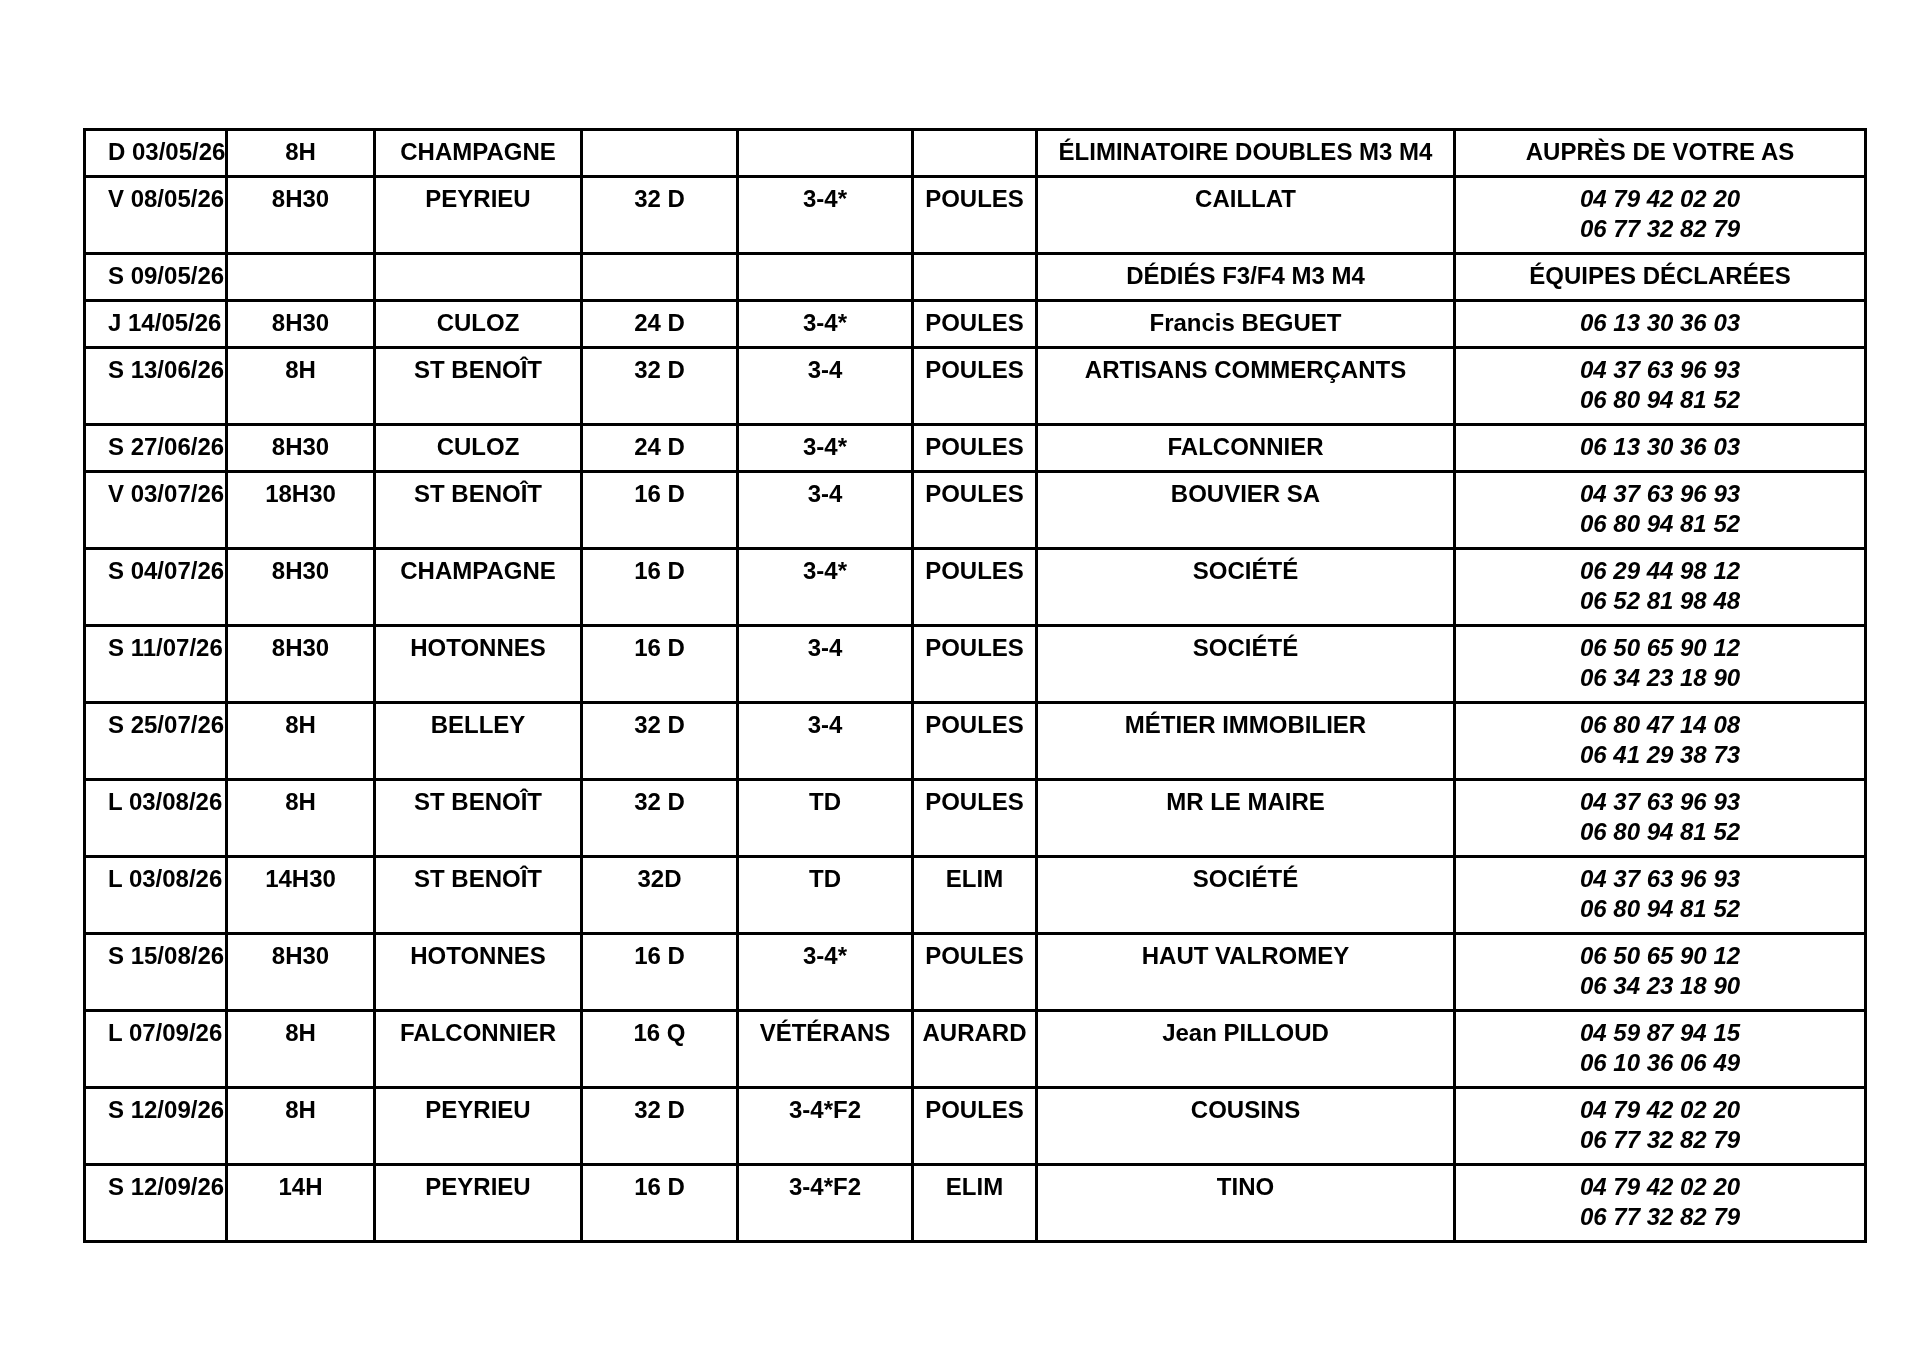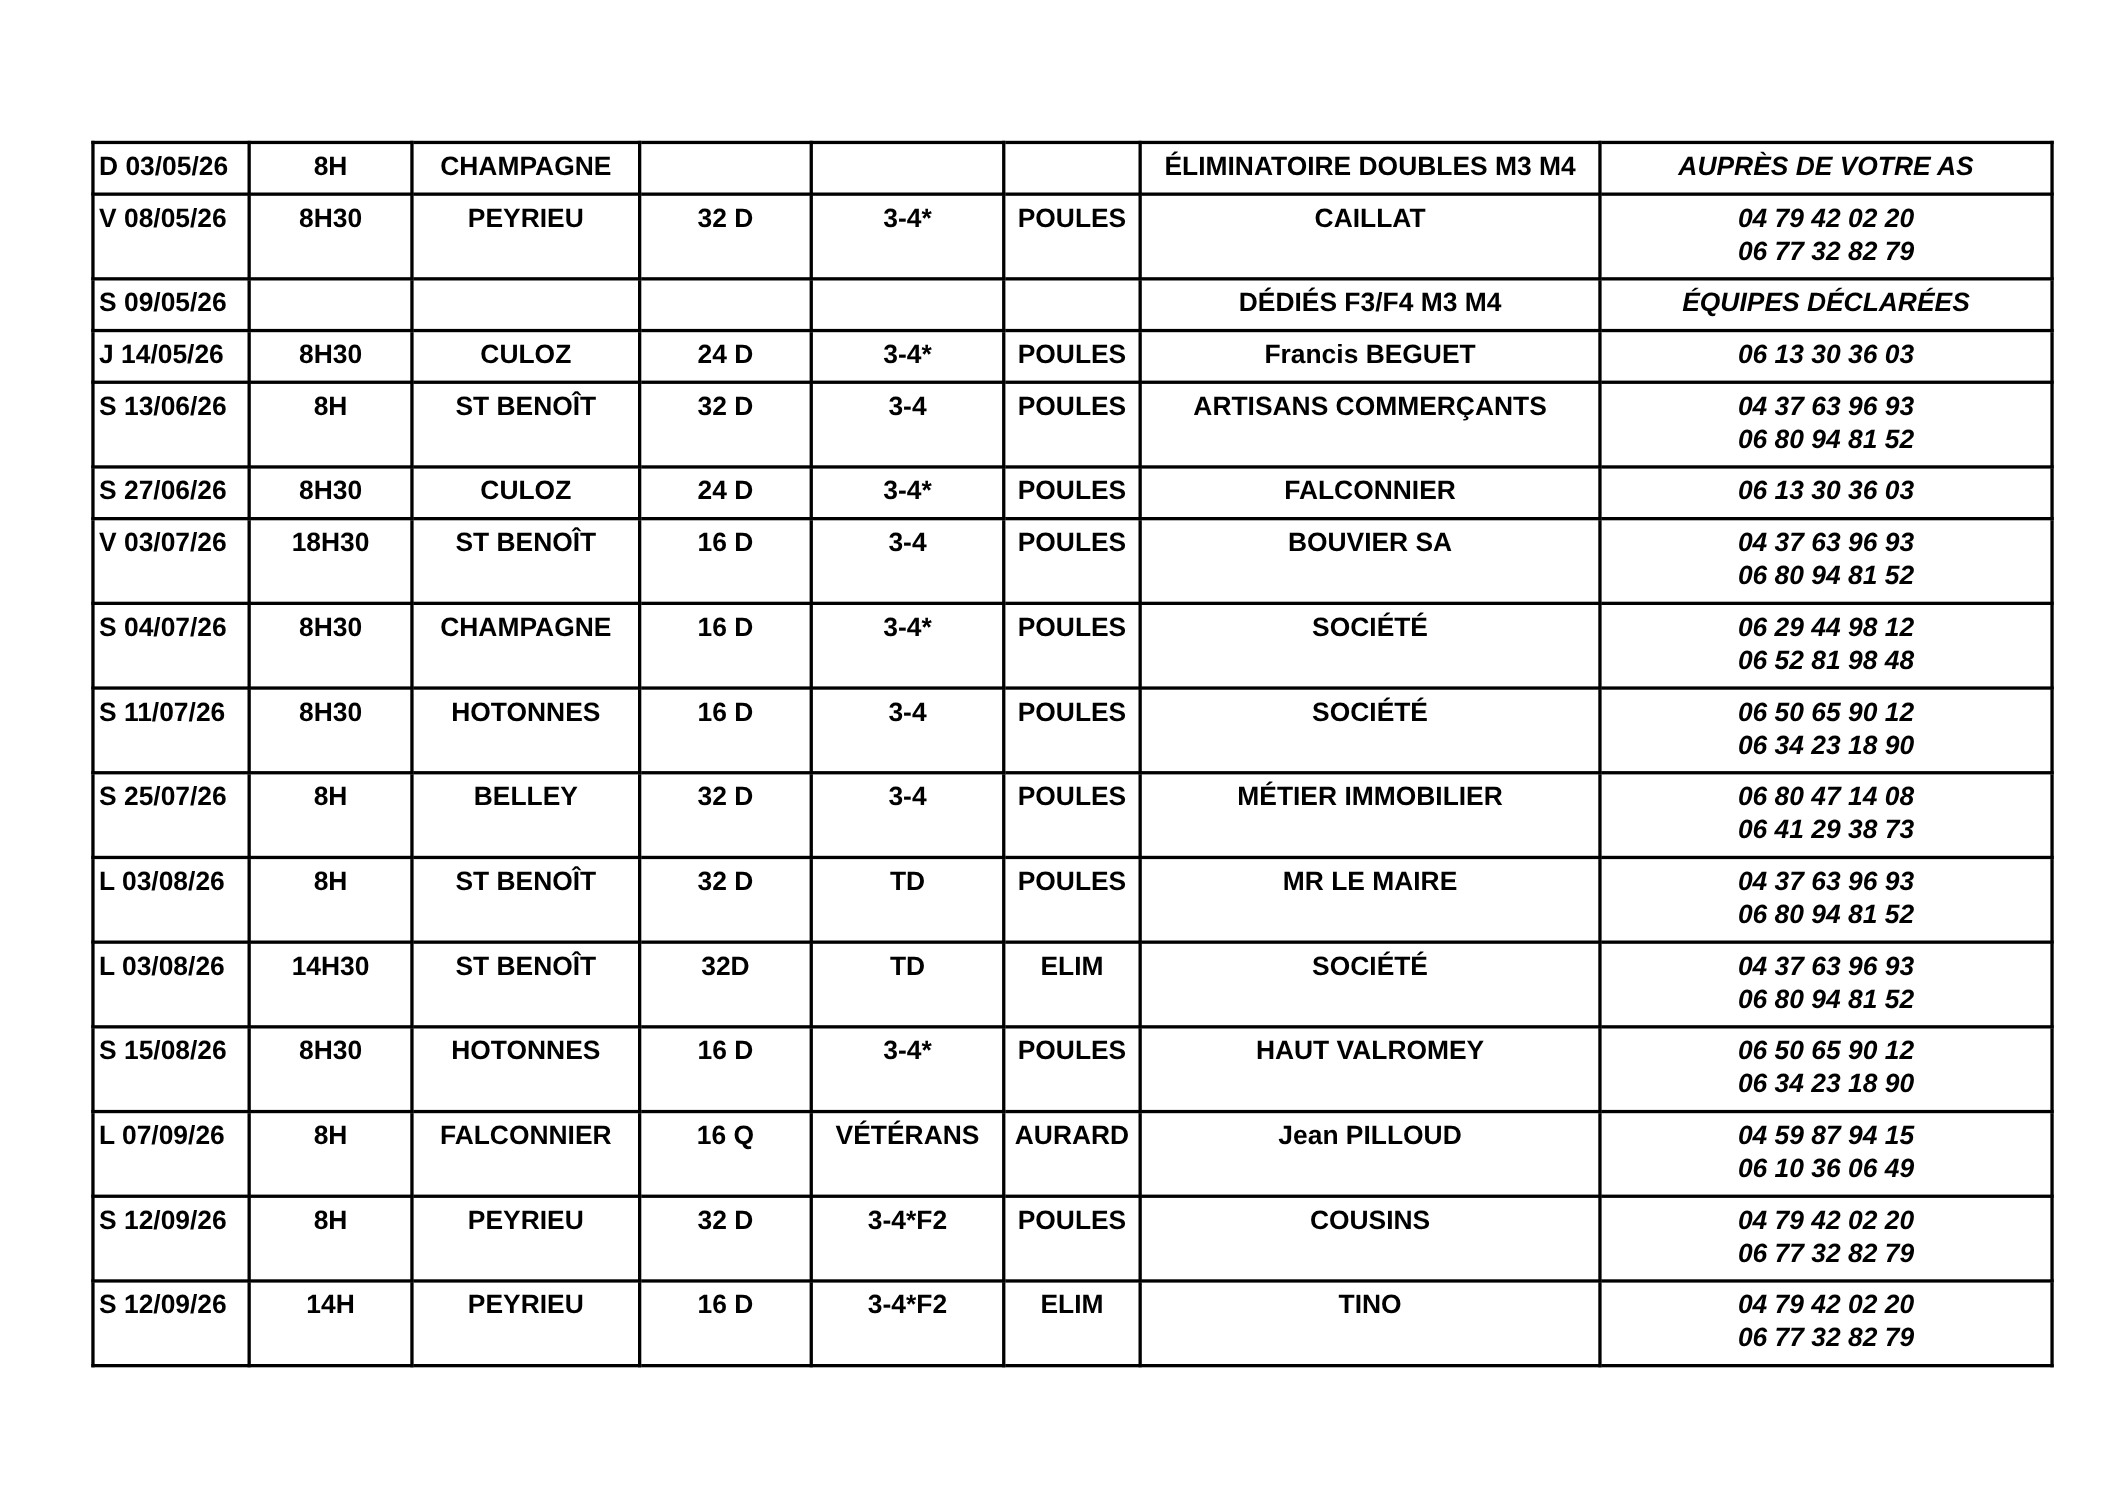--- a/index.html
+++ b/index.html
@@ -3,23 +3,23 @@
 <meta charset="utf-8">
 <style>
   html, body { margin:0; padding:0; background:#ffffff; }
   body { width:1920px; height:1359px; position:relative; overflow:hidden;
          font-family:"Liberation Sans", sans-serif; color:#000; }
   table.sched { position:absolute; left:83px; top:128px; width:1781px;
     border-collapse:collapse; table-layout:fixed; }
   table.sched td { border:3px solid #000; font-weight:bold; font-size:24px;
     line-height:30px; vertical-align:top; padding:6px 6px 8px 6px; text-align:center;
     white-space:nowrap; overflow:hidden; }
-  table.sched td.c-date { text-align:left; padding-left:4px; }
+  table.sched td.c-date { text-align:left; padding-left:22px; }
   table.sched td.c-phone { font-style:italic; }
-  .ph { display:block;font-style:italic; }
+  .ph { display:block; }
 </style>
 </head>
 <body>
 
 <table class="sched">
   <colgroup>
     <col style="width:142px">
       <col style="width:148px">
       <col style="width:207px">
       <col style="width:156px">

